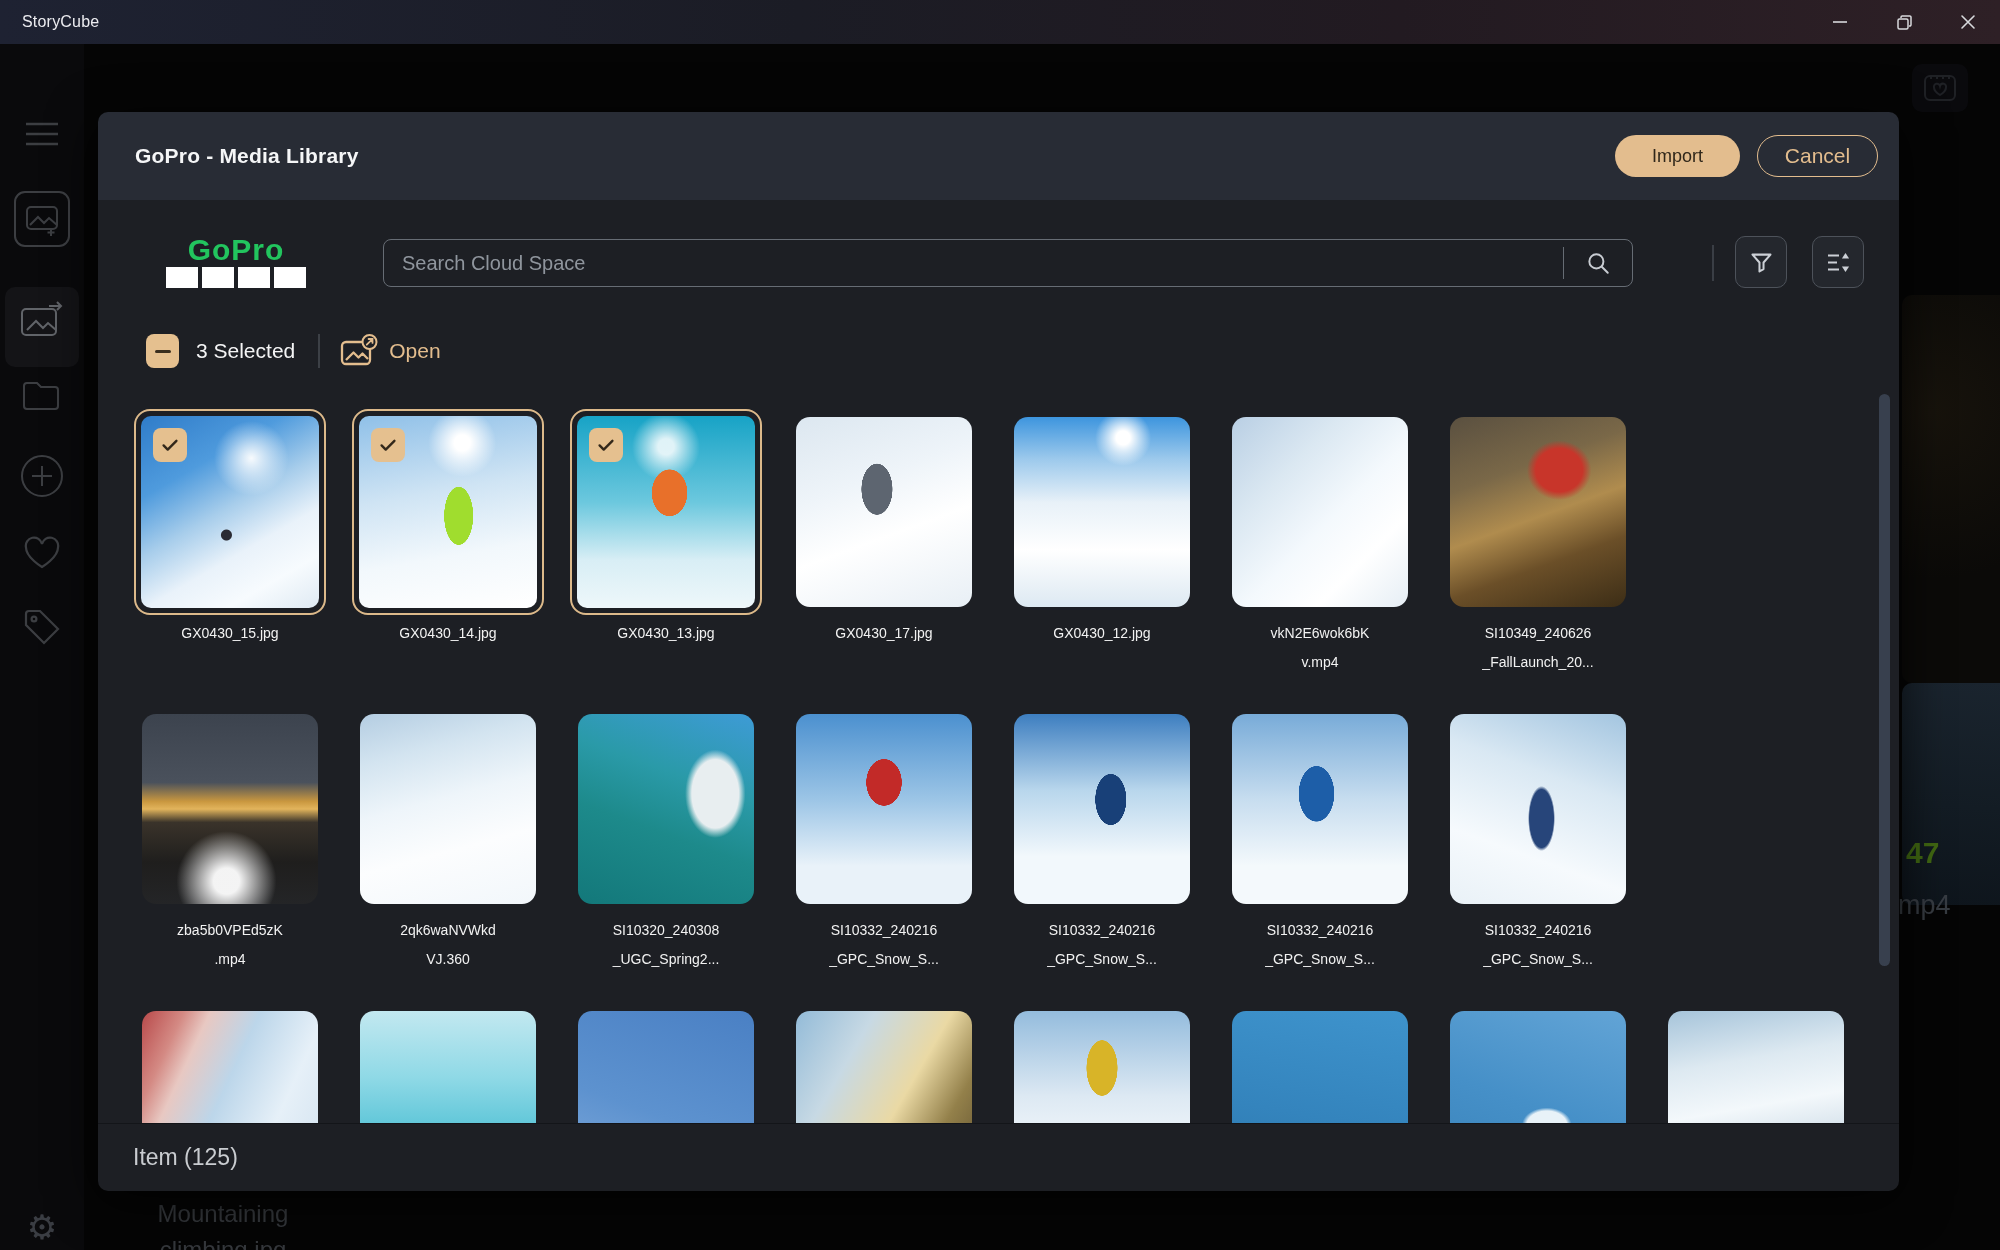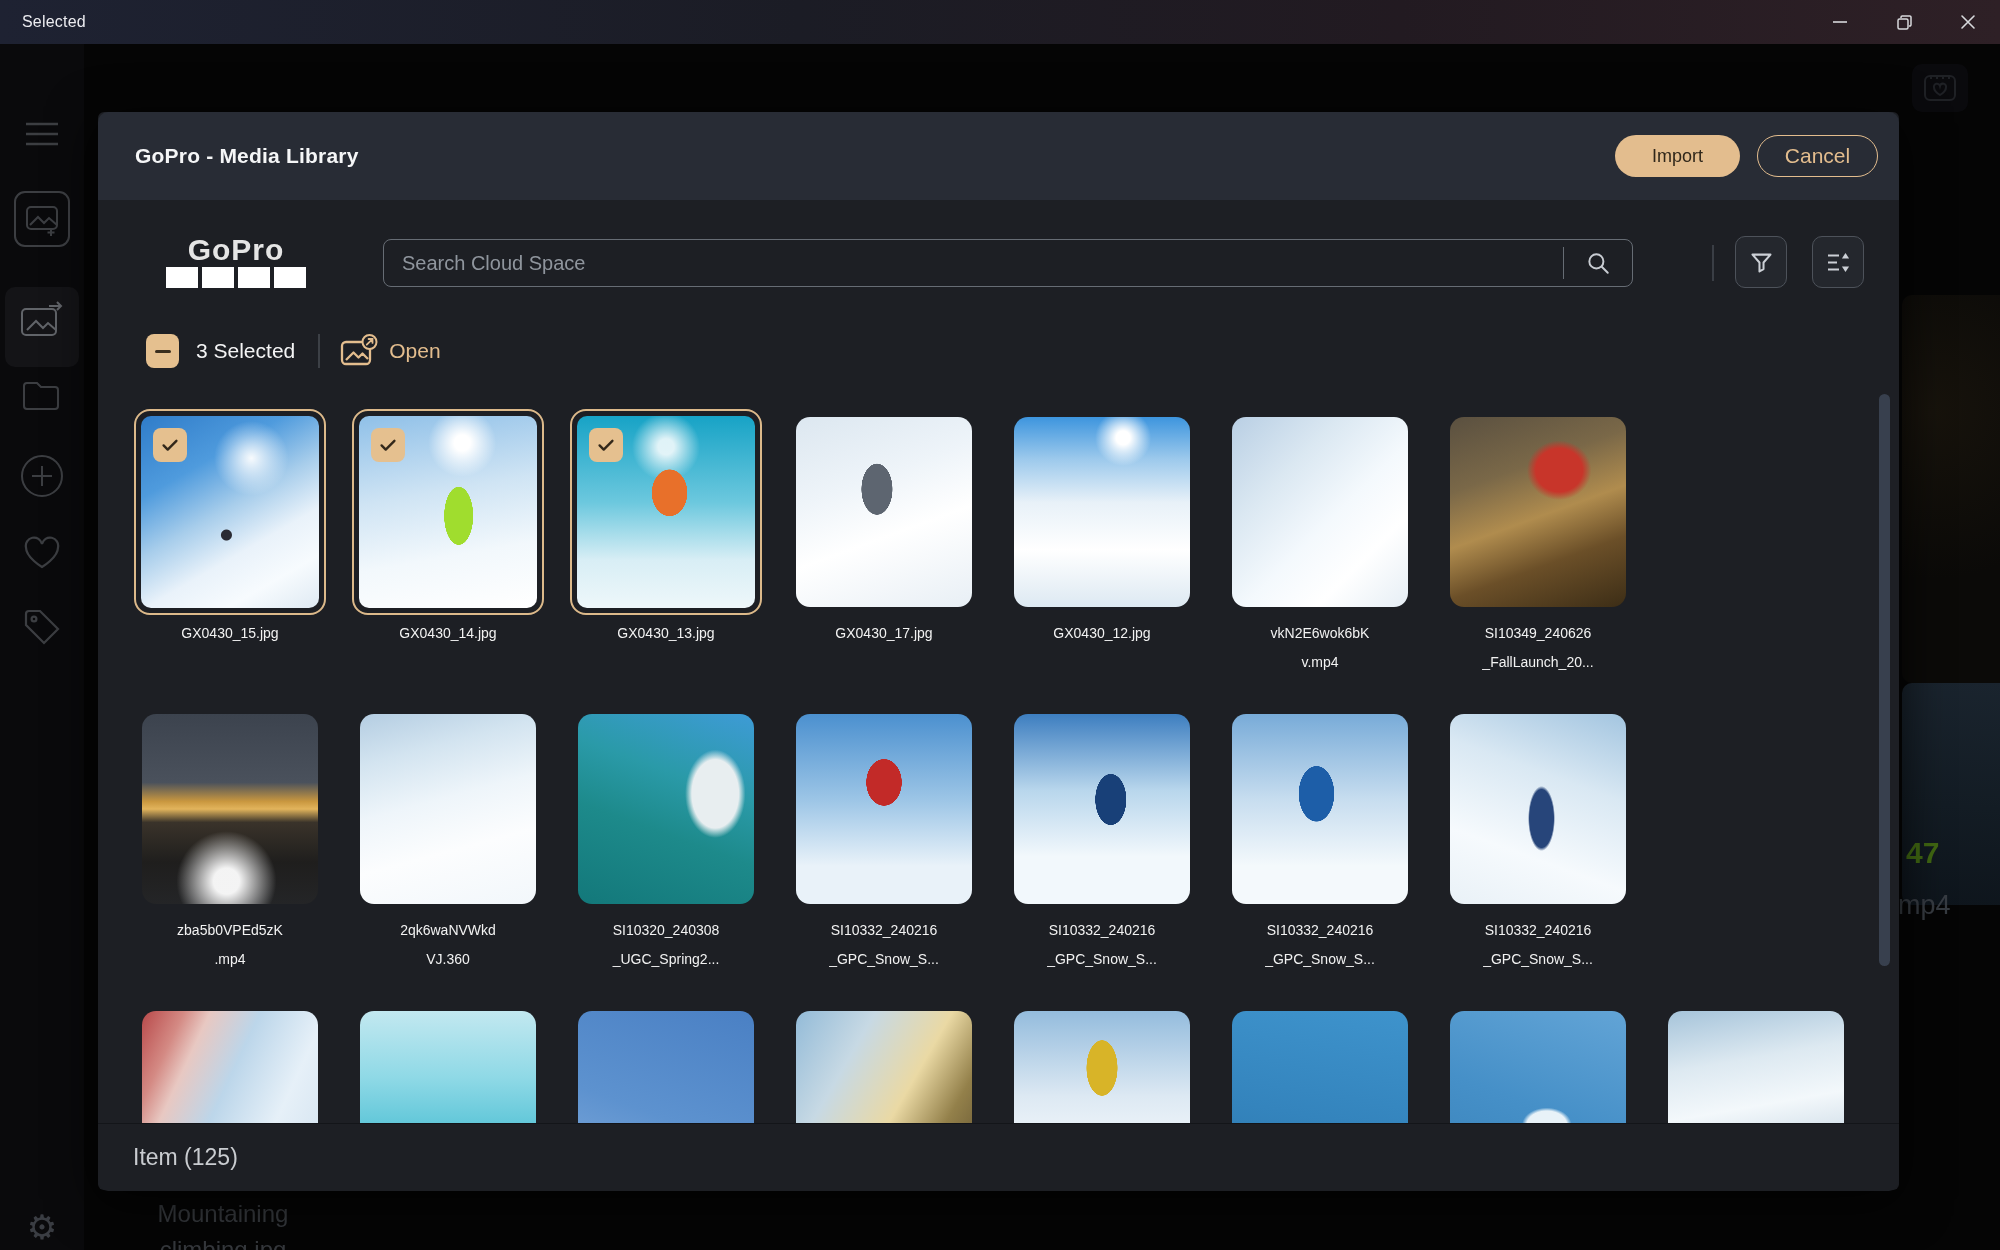--- a/index.html
+++ b/index.html
@@ -31,34 +31,34 @@
     background:radial-gradient(circle at 30% 30%,#17130c 0%,#0b0a08 60%);}
   .bg-thumb-b{position:absolute;left:1902px;top:683px;width:98px;height:222px;border-radius:10px 0 0 10px;
     background:linear-gradient(185deg,#1a242e 0%,#131c24 55%,#0e151c 100%);}
   .bg-duration{position:absolute;left:1906px;top:836px;font-size:30px;font-weight:bold;
     color:#4d7c0f;opacity:.8;}
   .bg-ext{position:absolute;left:1898px;top:890px;font-size:27px;color:#3c4148;opacity:.9;}
   .bg-caption{position:absolute;left:118px;top:1196px;width:210px;text-align:center;
     font-size:24px;line-height:36px;color:#45494f;white-space:pre-line;opacity:.75;}
 
   
-  .modal{position:absolute;left:98px;top:112px;width:1801px;height:1078px;border-radius:6px;
+  .modal{position:absolute;left:98px;top:112px;width:1801px;height:1078px;border-radius:14px;
     background:#1d1f24;box-shadow:0 10px 50px rgba(0,0,0,.75);}
   .modal-header{position:absolute;left:0;top:0;width:100%;height:88px;background:#282c35;
     border-radius:10px 10px 0 0;display:flex;align-items:center;}
   .modal-title{color:#f5f6f7;font-size:21px;font-weight:700;margin-left:37px;letter-spacing:.2px;}
   .hdr-buttons{position:absolute;right:21px;top:23px;display:flex;gap:17px;}
   .btn-import{width:125px;height:42px;border-radius:21px;border:none;background:#e3bd8e;
     color:#30271a;font-size:18px;font-family:"Liberation Sans",sans-serif;cursor:pointer;}
   .btn-cancel{width:121px;height:42px;border-radius:21px;background:transparent;
     border:1.6px solid #e3bd8e;color:#e3bd8e;font-size:21px;font-family:"Liberation Sans",sans-serif;cursor:pointer;}
 
   
   .gopro-logo{position:absolute;left:65px;top:124px;width:146px;}
-  .gopro-text{color:#e5e5e5;font-size:30px;font-weight:bold;letter-spacing:1px;line-height:28px;text-align:center;}
+  .gopro-text{color:#22c55e;font-size:30px;font-weight:bold;letter-spacing:1px;line-height:28px;text-align:center;}
   .gopro-squares{display:flex;gap:4px;margin-top:3px;justify-content:center;}
   .gopro-squares span{width:32px;height:21px;background:#ffffff;display:block;}
   .search-field{position:absolute;left:285px;top:127px;width:1250px;height:48px;border:1.6px solid #666c74;
     border-radius:8px;display:flex;align-items:center;box-sizing:border-box;background:transparent;}
   .search-input{flex:1;height:100%;background:transparent;border:none;outline:none;
     padding:0 18px;font-size:20px;color:#dfe2e6;font-family:"Liberation Sans",sans-serif;}
   .search-input::placeholder{color:#8f959d;}
   .search-ico-box{width:68px;height:32px;border-left:1.4px solid #666c74;
     display:flex;align-items:center;justify-content:center;}
   .tool-divider{position:absolute;left:1614px;top:133px;width:2px;height:36px;background:#3a3e45;}
@@ -142,21 +142,21 @@
   .modal-footer{position:absolute;left:0;top:1011px;width:100%;height:67px;background:#1d1f24;
     border-radius:0 0 10px 10px;border-top:1px solid #131519;display:flex;align-items:center;}
   .footer-count{color:#c9ccd0;font-size:23px;margin-left:35px;}
 </style>
 </head>
 <body>
 
 <div id="root">
 
   <div class="titlebar">
-    <span class="tb-title">Selected</span>
+    <span class="tb-title">StoryCube</span>
     <div class="tb-controls">
       <button class="tb-btn">
         <svg width="16" height="16" viewBox="0 0 16 16">
             <path d="M1 8h14" stroke="#d8d9dc" stroke-width="1.6"></path>
           </svg>
       </button>
       <button class="tb-btn">
         <svg width="17" height="17" viewBox="0 0 17 17">
             <path d="M5 4V3.2A1.2 1.2 0 0 1 6.2 2h7.6A1.2 1.2 0 0 1 15 3.2v7.6A1.2 1.2 0 0 1 13.8 12H13" fill="none" stroke="#d8d9dc" stroke-width="1.5"></path>
             <rect x="2" y="5" width="10" height="10" rx="1.5" fill="none" stroke="#d8d9dc" stroke-width="1.5"></rect>

